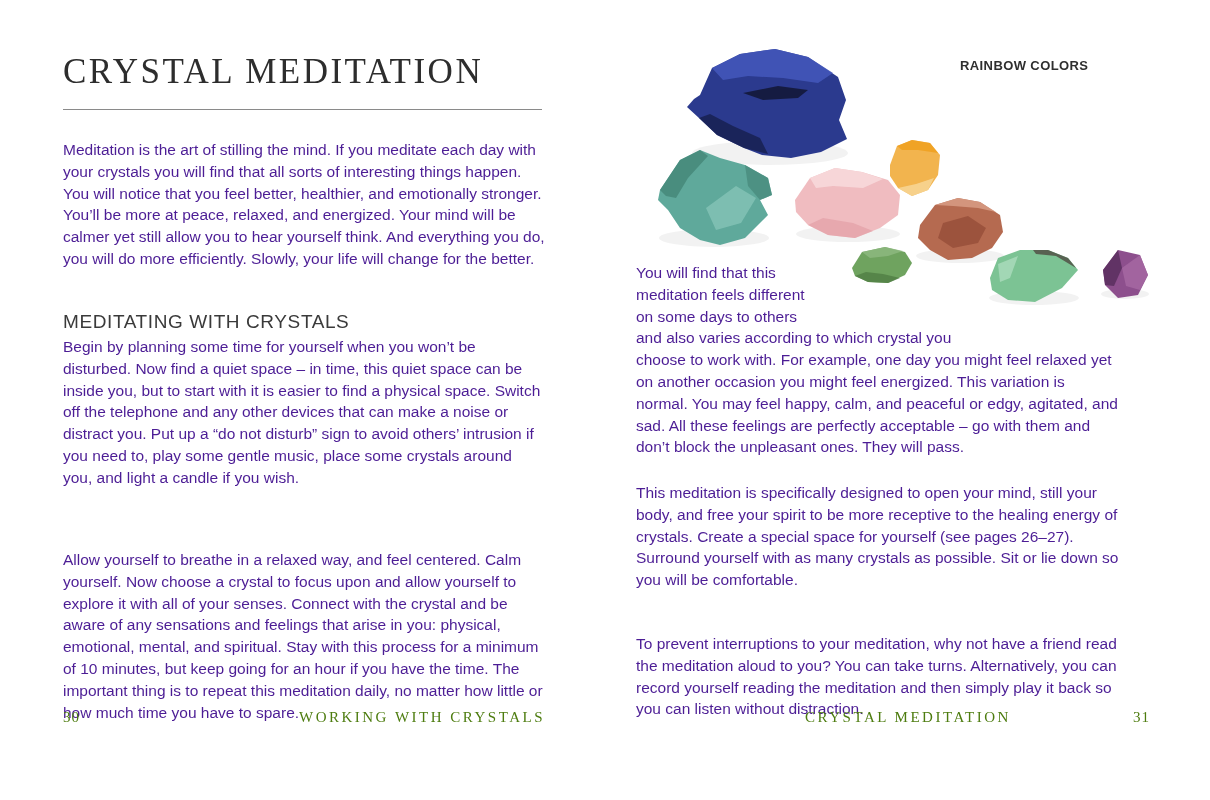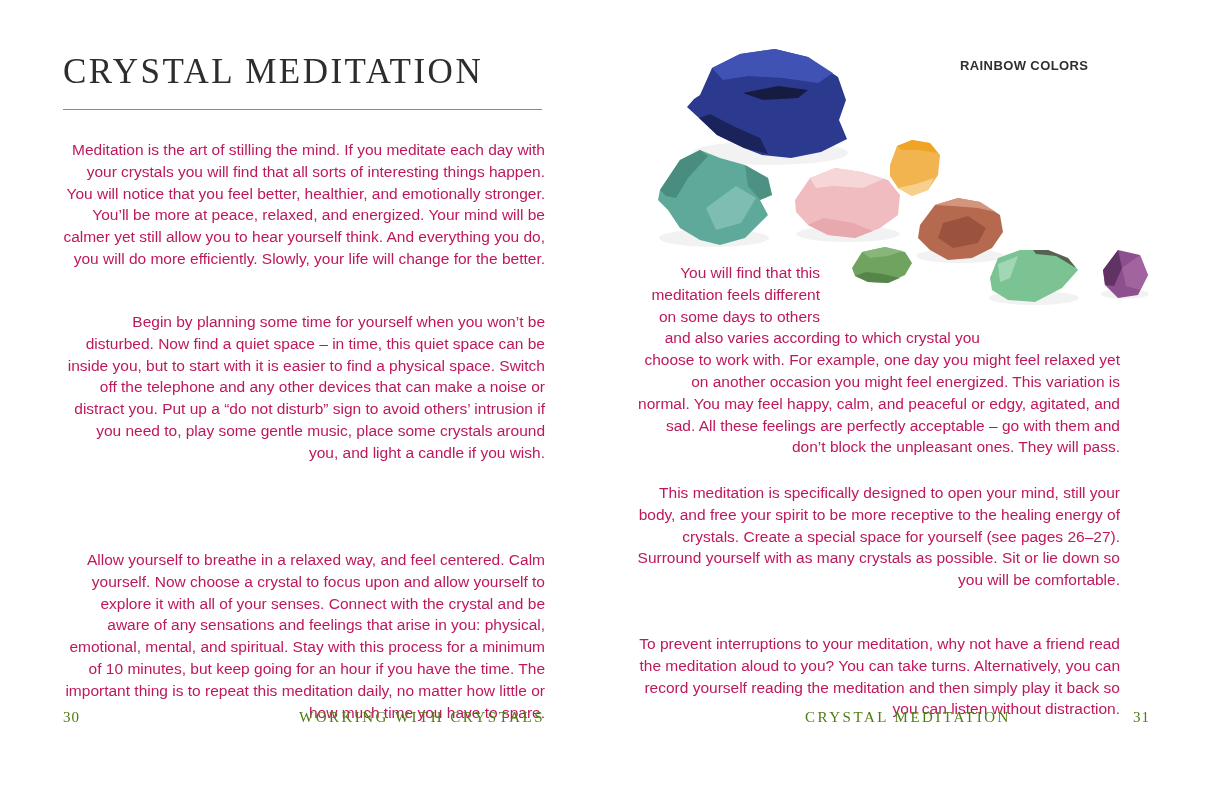--- a/index.html
+++ b/index.html
@@ -14,21 +14,21 @@
     position: absolute; left: 63px; top: 52px; width: 482px;
     font-family: "Liberation Serif", serif; font-weight: 400;
     font-size: 35px; letter-spacing: 2.5px; color: #2d2d2d;
     white-space: nowrap;
   }
   .title-rule {
     position: absolute; left: 63px; top: 109px; width: 479px; height: 1px;
     background: #8a8a8a; border: none;
   }
   .body-text {
-    font-size: 15.5px; line-height: 21.8px; color: #be185d; text-align: right;
+    font-size: 15.5px; line-height: 21.8px; color: #4c1d95;
   }
   .col-left { left: 63px; width: 482px; position: absolute; }
   .col-right { left: 636px; width: 484px; position: absolute; }
   .sec-heading {
     font-size: 19px; font-weight: 400; letter-spacing: 0.6px;
     color: #3a3a3a; margin-bottom: 3px; white-space: nowrap;
   }
   .p-intro   { top: 139px; }
   .sec-1     { top: 311px; }
   .p-left-2  { top: 508px; margin-top: 41px; }
@@ -60,20 +60,21 @@
 
 <div class="spread">
 
   <div>
     <h1 class="page-title">CRYSTAL MEDITATION</h1>
     <div class="title-rule"></div>
 
     <p class="col-left body-text p-intro">Meditation is the art of stilling the mind. If you meditate each day with your crystals you will find that all sorts of interesting things happen. You will notice that you feel better, healthier, and emotionally stronger. You’ll be more at peace, relaxed, and energized. Your mind will be calmer yet still allow you to hear yourself think. And everything you do, you will do more efficiently. Slowly, your life will change for the better.</p>
 
     <div class="col-left sec-1">
+      <div class="sec-heading">MEDITATING WITH CRYSTALS</div>
       <p class="body-text">Begin by planning some time for yourself when you won’t be disturbed. Now find a quiet space – in time, this quiet space can be inside you, but to start with it is easier to find a physical space. Switch off the telephone and any other devices that can make a noise or distract you. Put up a “do not disturb” sign to avoid others’ intrusion if you need to, play some gentle music, place some crystals around you, and light a candle if you wish.</p>
     </div>
 
     <p class="col-left body-text p-left-2">Allow yourself to breathe in a relaxed way, and feel centered. Calm yourself. Now choose a crystal to focus upon and allow yourself to explore it with all of your senses. Connect with the crystal and be aware of any sensations and feelings that arise in you: physical, emotional, mental, and spiritual. Stay with this process for a minimum of 10 minutes, but keep going for an hour if you have the time. The important thing is to repeat this meditation daily, no matter how little or how much time you have to spare.</p>
 
     <div class="footer-text folio-left">30</div>
     <div class="footer-text running-left">WORKING WITH CRYSTALS</div>
   </div>
 
   <div>

